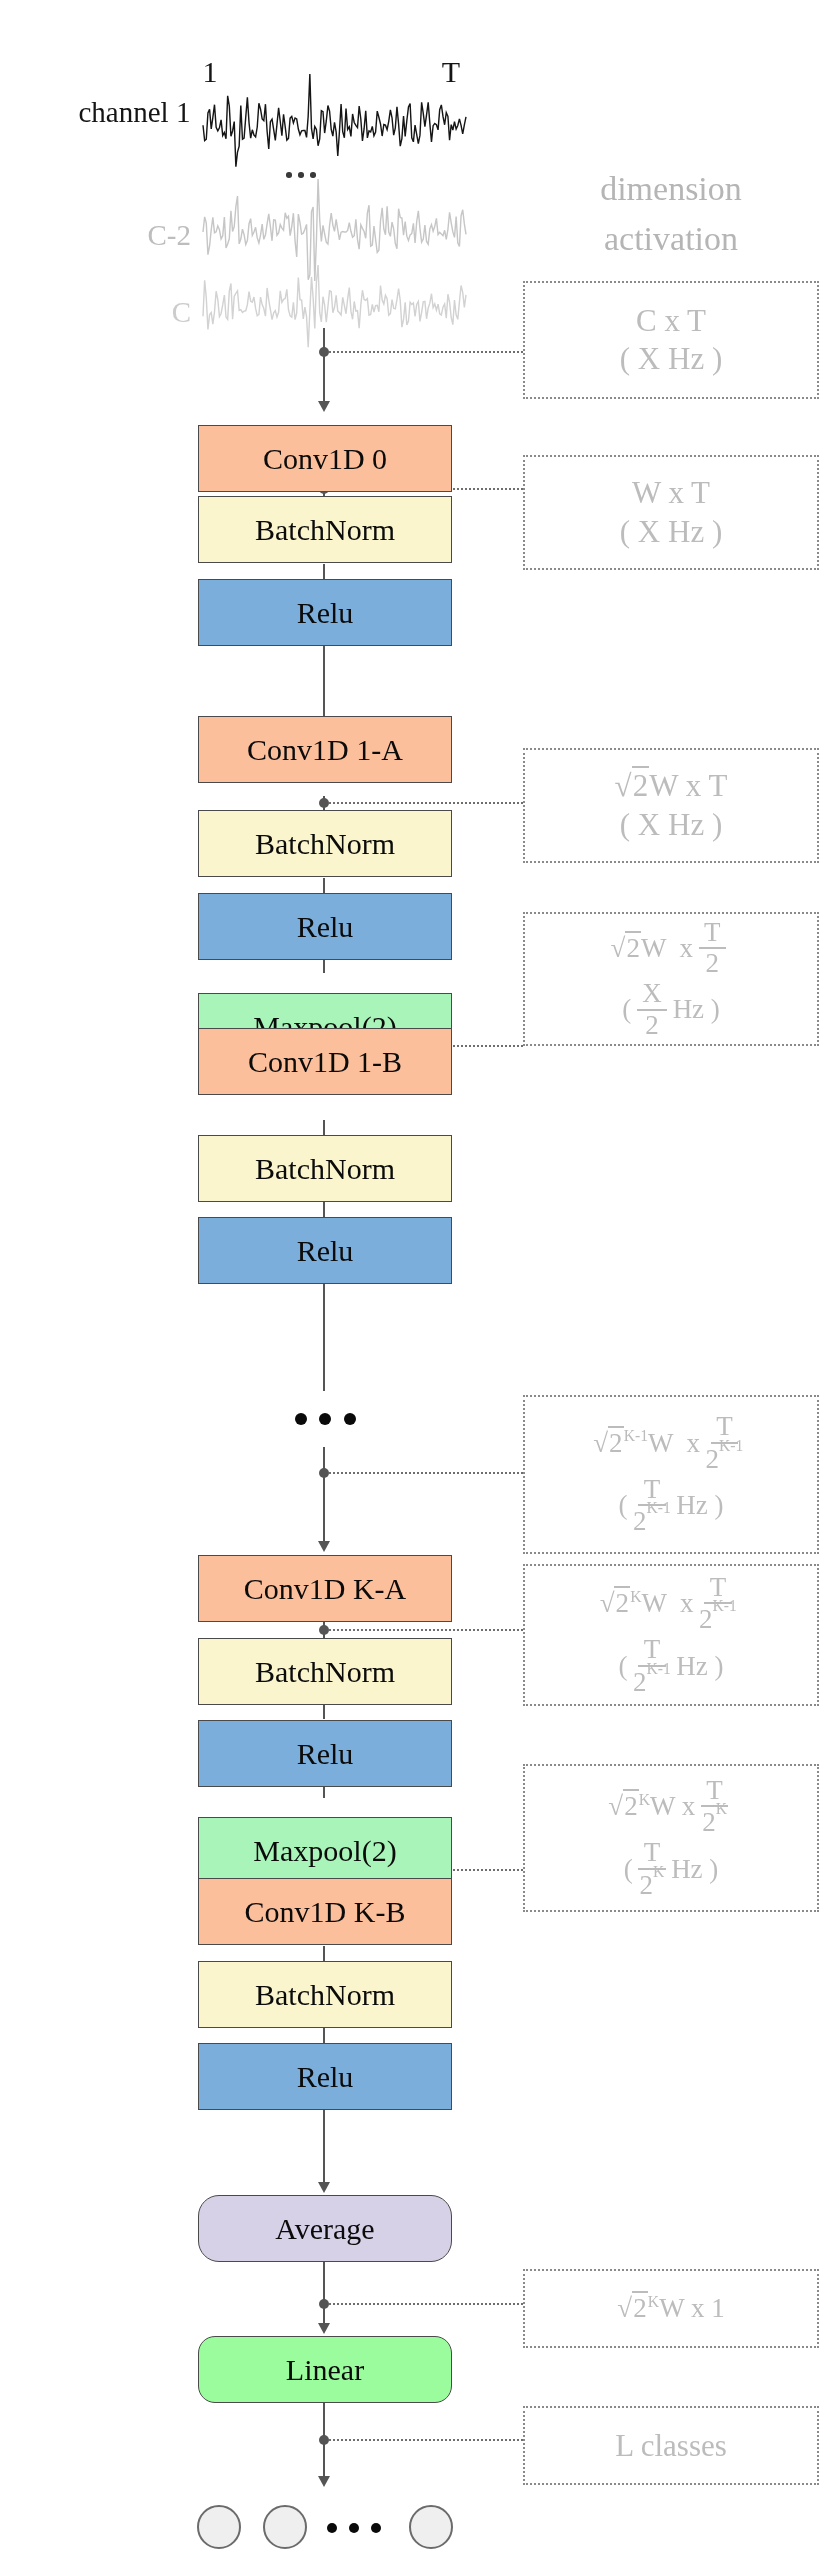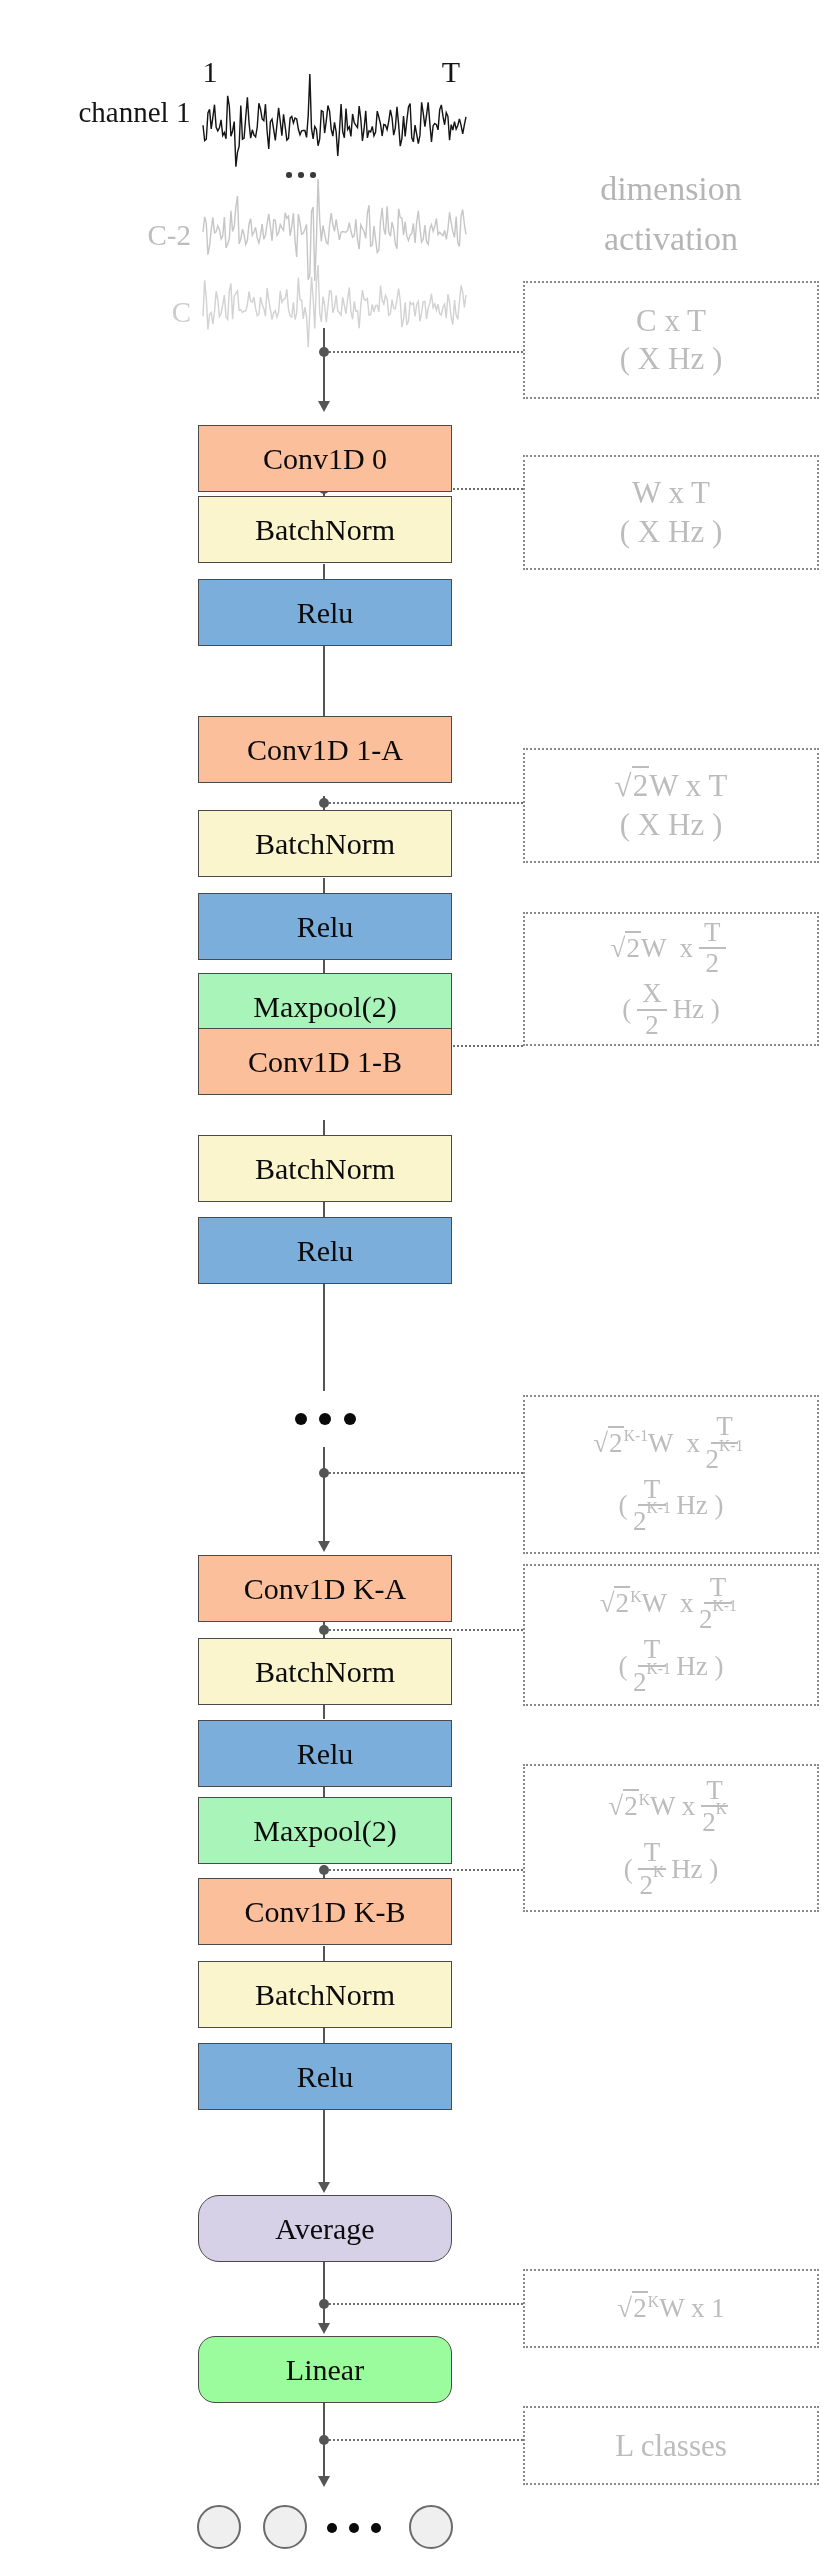--- a/index.html
+++ b/index.html
@@ -18,21 +18,21 @@
   }
   
   .block{
     position:absolute;left:198px;width:254px;height:67px;box-sizing:border-box;
     border:1.6px solid #4a4a4a;display:flex;align-items:center;justify-content:center;
     font-size:30px;color:#0b0b0b;
   }
   .k-conv{background:#FBBF9B;}
   .k-bn{background:#FAF5CC;}
   .k-relu{background:#7BAEDA;}
-  .k-pool{background:#A9F4B9;}
+  .k-pool{background:#A9F4B9;margin-top:20px;}
   .k-avg{background:#D7D1E8;border-radius:21px;}
   .k-linear{background:#9AFC9D;}
   
   .vline{position:absolute;left:323px;width:1.6px;background:#555555;}
   .jdot{position:absolute;width:10px;height:10px;border-radius:50%;background:#555555;left:319px;}
   .arrowhead{
     position:absolute;left:318px;width:0;height:0;
     border-left:6.6px solid transparent;border-right:6.6px solid transparent;
     border-top:11px solid #555555;
   }

